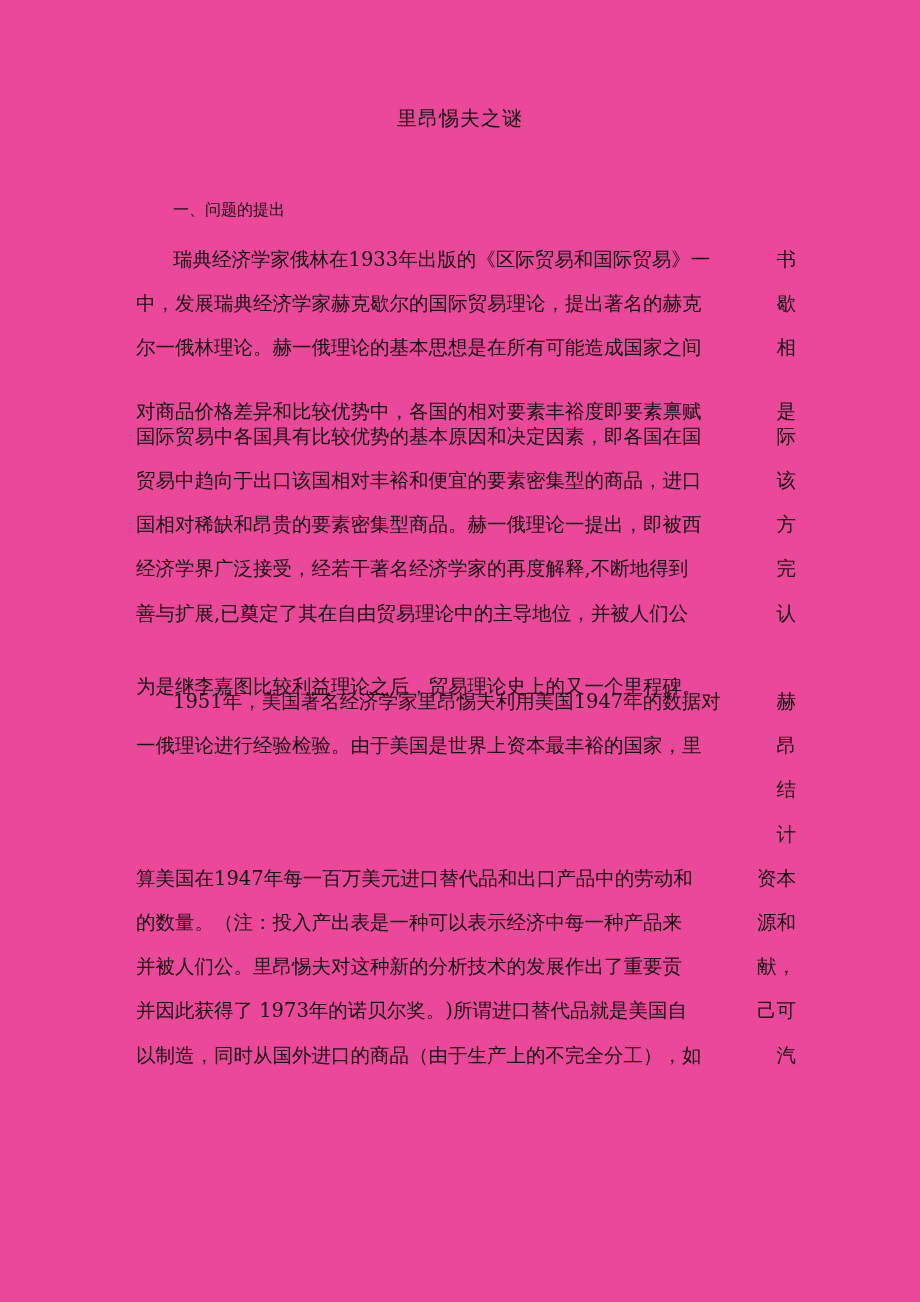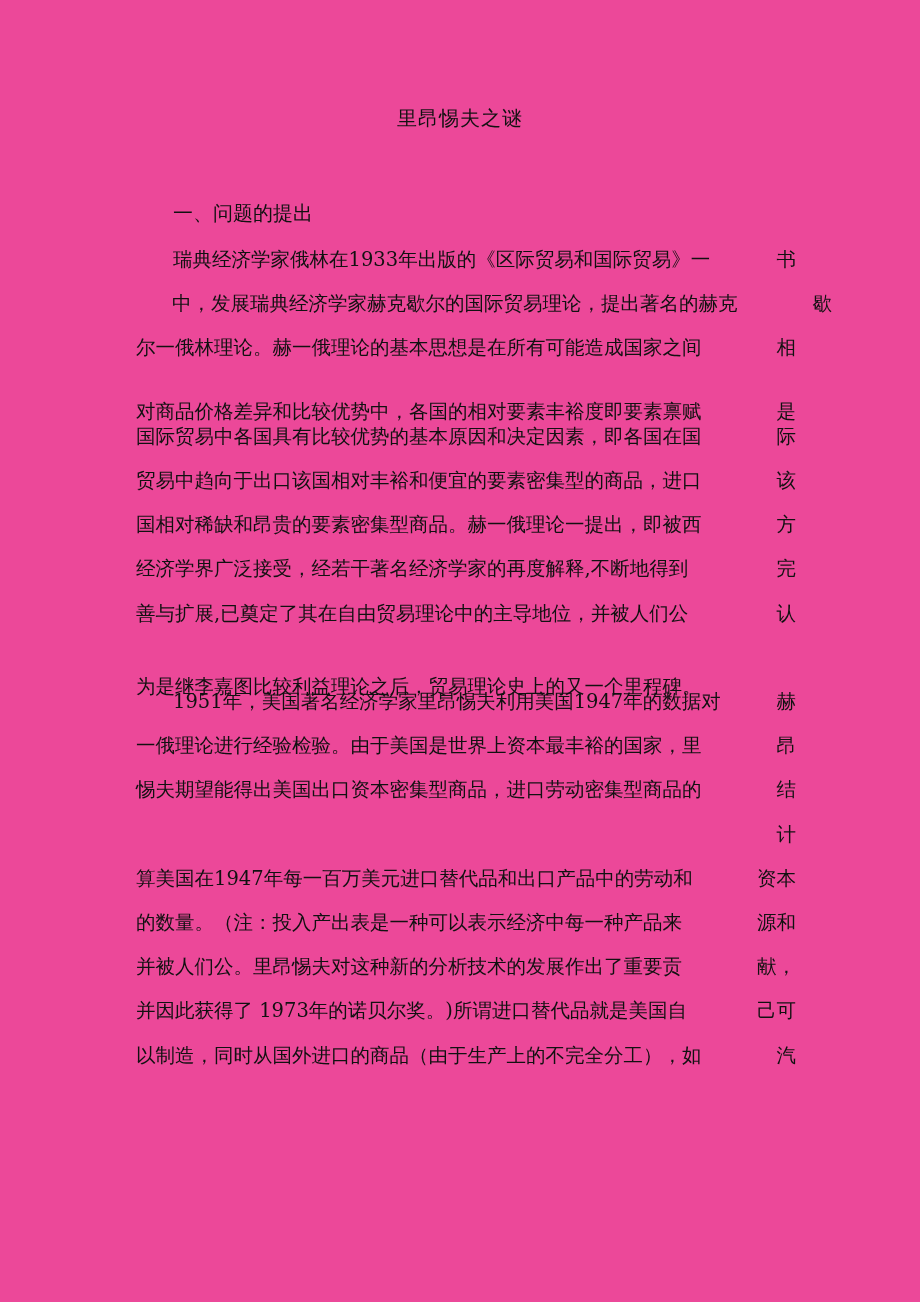--- a/index.html
+++ b/index.html
@@ -2,39 +2,39 @@
 <html><head>
 <meta charset="utf-8">
 <style>
   html, body { margin: 0; padding: 0; background: #ffffff; }
   body { width: 920px; height: 1302px; position: relative; overflow: hidden;
          font-family: "DejaVu Serif", "Liberation Serif", serif; color: #111; }
   .page { position: absolute; left: 0; top: 0; width: 920px; height: 1302px; background: #ec4899; padding-left: 32px; }
   .title { position: absolute; top: 105px; left: 0; width: 920px; text-align: center;
            font-family: "DejaVu Sans", "Liberation Sans", sans-serif; font-size: 20px; letter-spacing: 1px; }
   .heading { position: absolute; top: 200px; left: 173px;
-             font-family: Liberation Mono, monospace; font-size: 20px; }
+             font-family: Liberation Mono, monospace; font-size: 16px; }
   .line { position: absolute; left: 136px; width: 660px; height: 30px; font-size: 19.5px;
           white-space: nowrap; line-height: 30px; }
   .line .main { position: absolute; left: 0; top: 0; }
   .line .tail { position: absolute; right: 0; top: 0; }
   .line.indent .main { left: 37px; }
 </style>
 </head>
 <body>
 
 <div class="page">
   <div class="title">里昂惕夫之谜</div>
   <div class="heading">一、问题的提出</div>
   <div id="body-lines">
       <div class="line indent" style="top: 245px;">
         <span class="main">瑞典经济学家俄林在1933年出版的《区际贸易和国际贸易》一</span>
         <span class="tail">书</span>
       </div>
-      <div class="line" style="top: 289.2px; margin-left: 36px;">
+      <div class="line" style="top: 289.2px;">
         <span class="main">中，发展瑞典经济学家赫克歇尔的国际贸易理论，提出著名的赫克</span>
         <span class="tail">歇</span>
       </div>
       <div class="line" style="top: 333.4px;">
         <span class="main">尔一俄林理论。赫一俄理论的基本思想是在所有可能造成国家之间</span>
         <span class="tail">相</span>
       </div>
       <div class="line" style="top: 397px;">
         <span class="main">对商品价格差异和比较优势中，各国的相对要素丰裕度即要素禀赋</span>
         <span class="tail">是</span>
@@ -65,21 +65,20 @@
       </div>
       <div class="line indent" style="top: 687px;">
         <span class="main">1951年，美国著名经济学家里昂惕夫利用美国1947年的数据对</span>
         <span class="tail">赫</span>
       </div>
       <div class="line" style="top: 731.2px;">
         <span class="main">一俄理论进行经验检验。由于美国是世界上资本最丰裕的国家，里</span>
         <span class="tail">昂</span>
       </div>
       <div class="line" style="top: 775.4px;">
-        <span class="main">惕夫期望能得出美国出口资本密集型商品，进口劳动密集型商品的</span>
         <span class="tail">结</span>
       </div>
       <div class="line" style="top: 819.6px;">
         <span class="tail">计</span>
       </div>
       <div class="line" style="top: 863.8px; text-align: center;">
         <span class="main">算美国在1947年每一百万美元进口替代品和出口产品中的劳动和</span>
         <span class="tail">资本</span>
       </div>
       <div class="line" style="top: 908px;">

